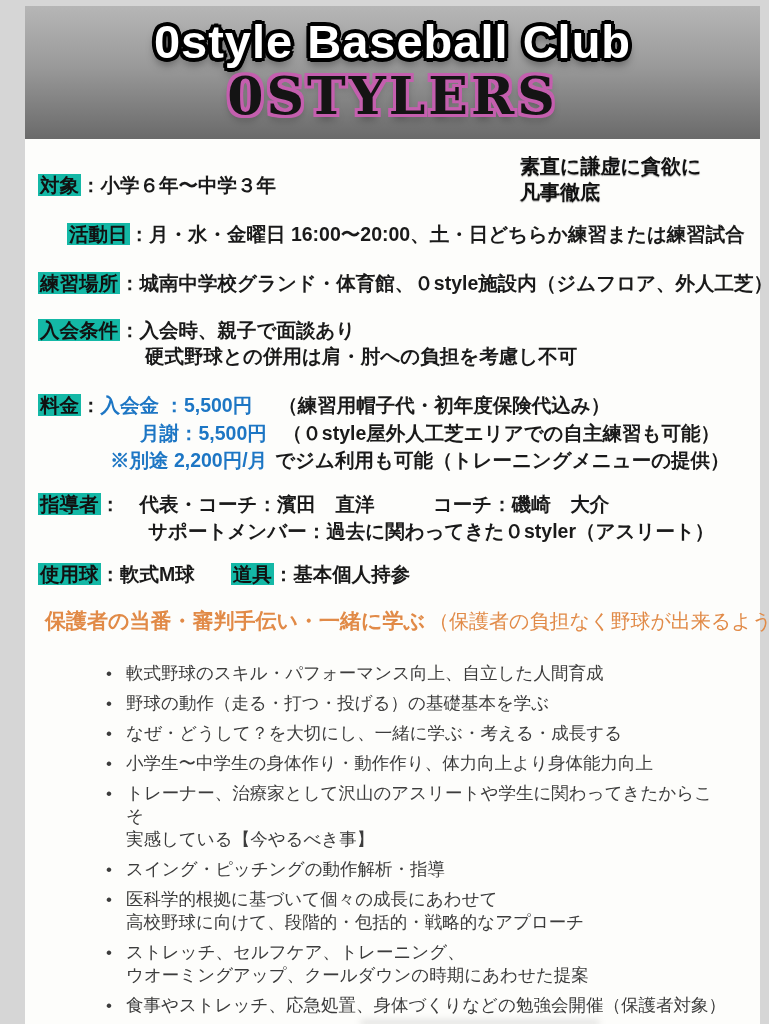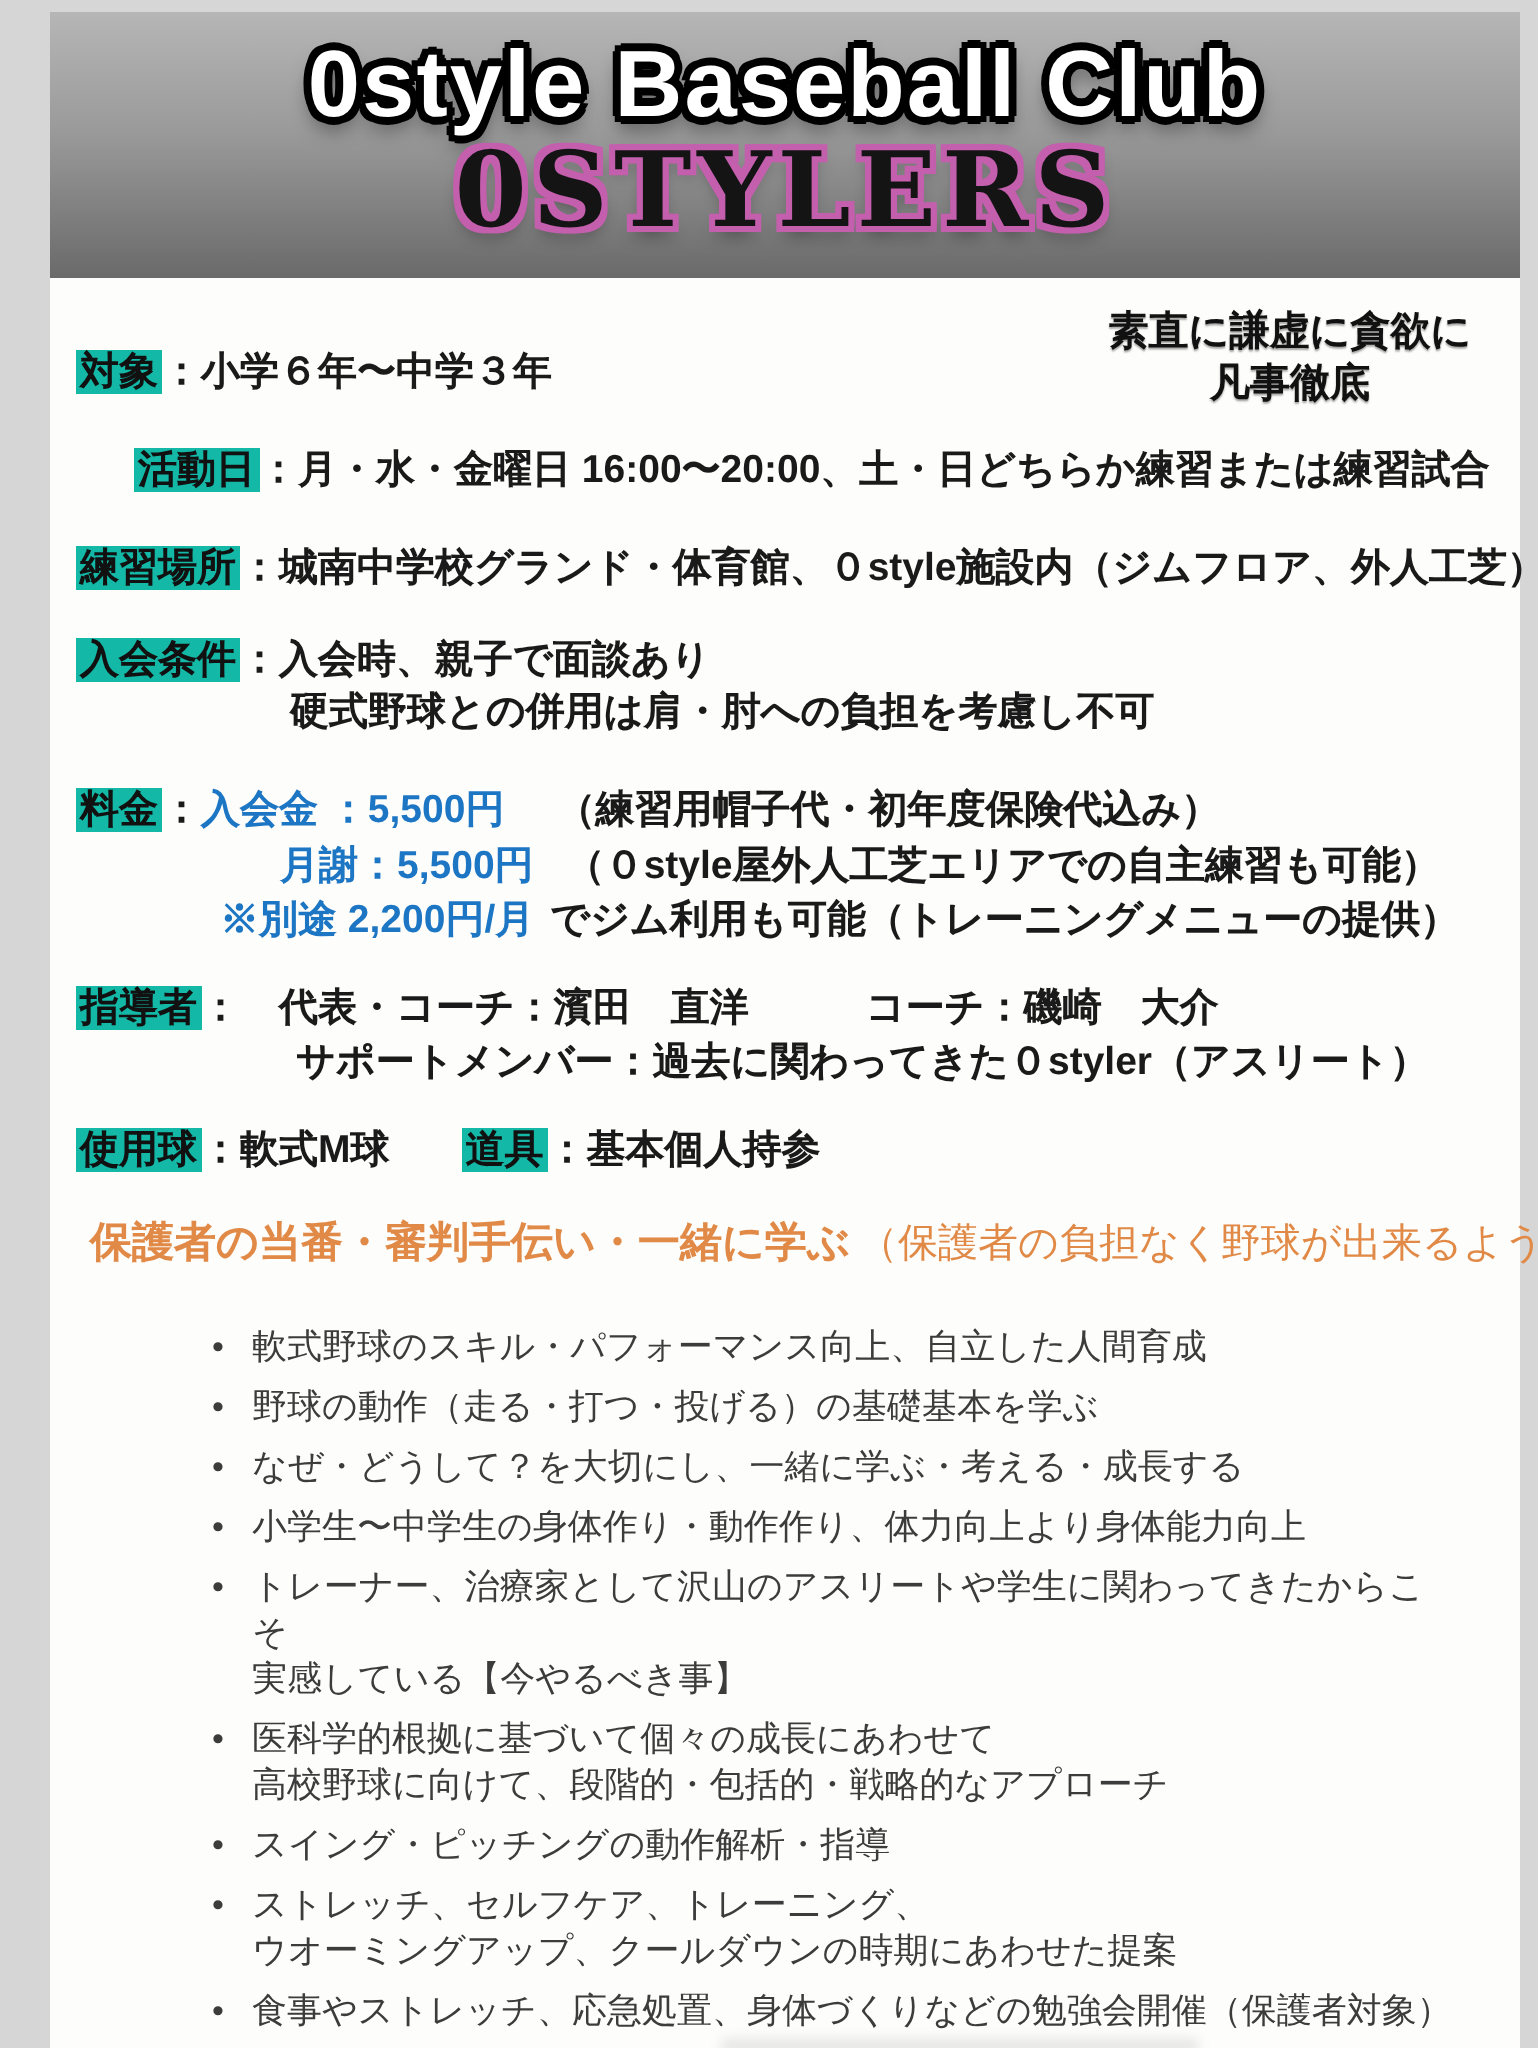--- a/index.html
+++ b/index.html
@@ -43,21 +43,21 @@
     color:#141414;
     text-shadow:
       -3px -3px 0 #c45fae, 3px -3px 0 #c45fae, -3px 3px 0 #c45fae, 3px 3px 0 #c45fae,
       0 -3px 0 #c45fae, 0 3px 0 #c45fae, -3px 0 0 #c45fae, 3px 0 0 #c45fae,
       0 5px 8px rgba(0,0,0,.35);
     white-space:nowrap;
   }
 
   .motto {
     position:absolute; left:495px; top:147px; width:250px;
-    text-align:center; font-size:20px; font-weight:800; line-height:26px;
+    text-align:left; font-size:20px; font-weight:800; line-height:26px;
     color:#111;
     text-shadow:0 1px 1px rgba(0,0,0,.35);
   }
 
   .row { position:absolute; font-size:19.5px; font-weight:700; white-space:nowrap; }
   .hl {
     background:#14b8a6; color:#111; padding:0 2px;
   }
   .sub { display:block; }
 
@@ -166,23 +166,23 @@
       <span class="ph">保護者の当番・審判手伝い・一緒に学ぶ</span><span class="pn">（保護者の負担なく野球が出来るよう努めます）</span>
     </div>
 
     <ul class="points">
       <li>軟式野球のスキル・パフォーマンス向上、自立した人間育成</li>
       <li>野球の動作（走る・打つ・投げる）の基礎基本を学ぶ</li>
       <li>なぜ・どうして？を大切にし、一緒に学ぶ・考える・成長する</li>
       <li>小学生〜中学生の身体作り・動作作り、体力向上より身体能力向上</li>
       <li>トレーナー、治療家として沢山のアスリートや学生に関わってきたからこそ
 実感している【今やるべき事】</li>
+      <li>スイング・ピッチングの動作解析・指導</li>
       <li>医科学的根拠に基づいて個々の成長にあわせて
 高校野球に向けて、段階的・包括的・戦略的なアプローチ</li>
-      <li>スイング・ピッチングの動作解析・指導</li>
       <li>ストレッチ、セルフケア、トレーニング、
 ウオーミングアップ、クールダウンの時期にあわせた提案</li>
       <li>食事やストレッチ、応急処置、身体づくりなどの勉強会開催（保護者対象）</li>
 
     </ul>
 
     <div class="cutoff-smudge"></div>
   </div>
 </div>
 

